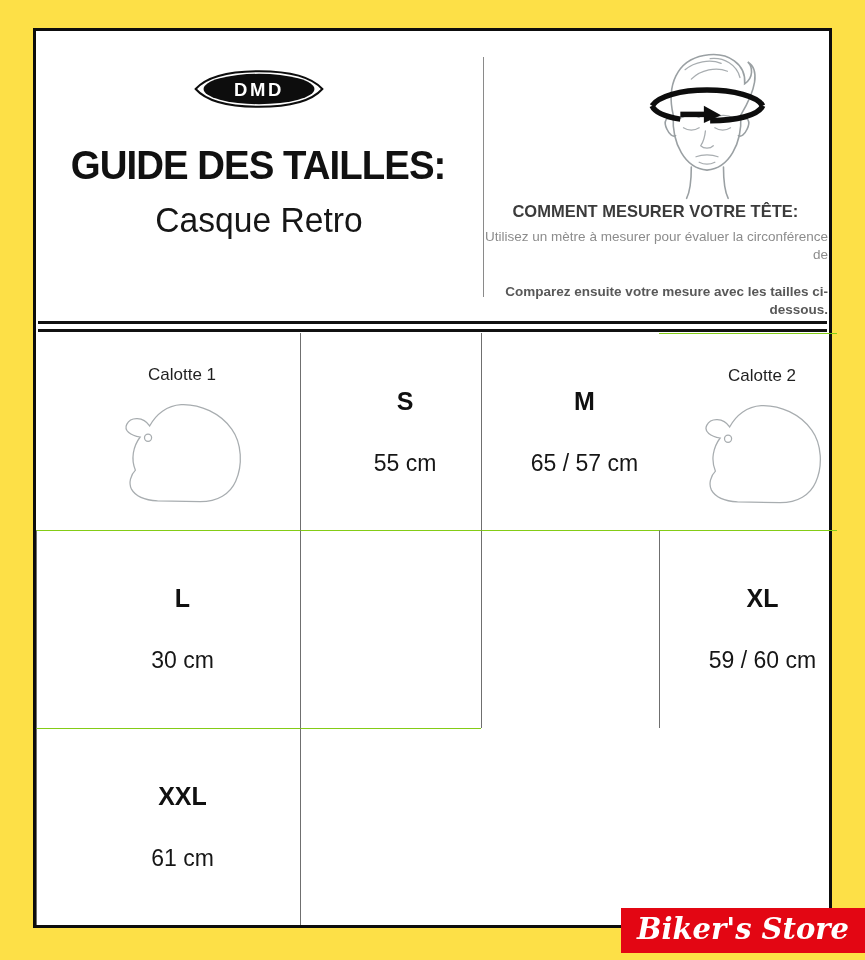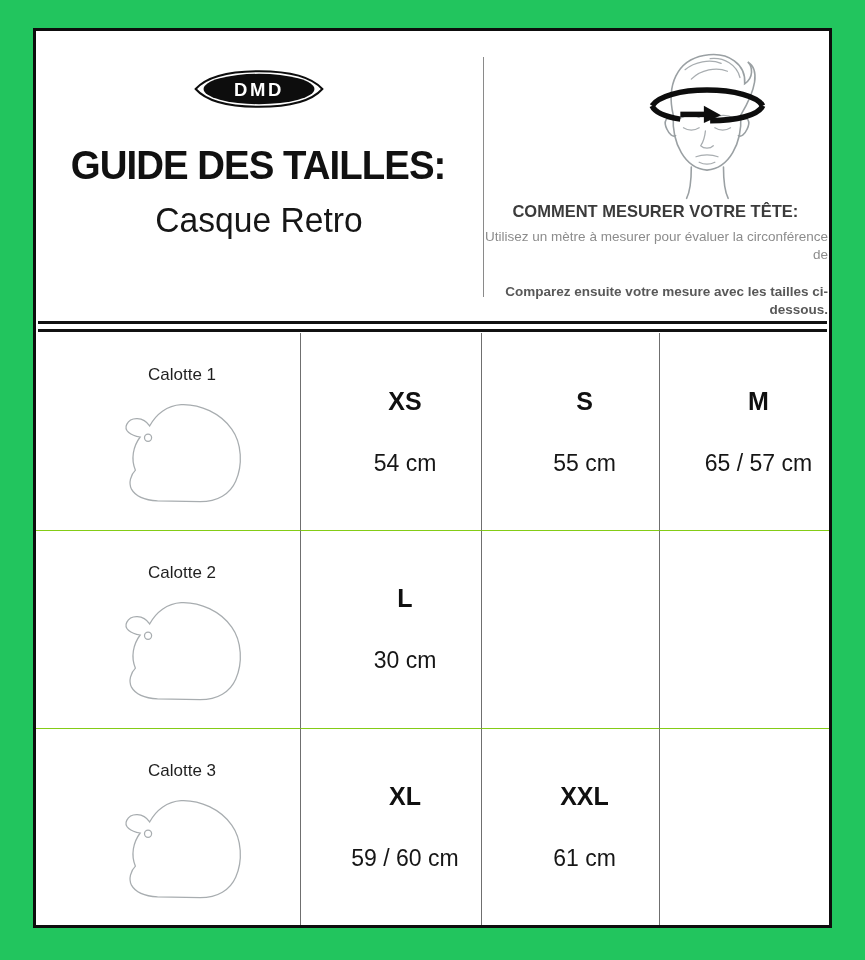--- a/index.html
+++ b/index.html
@@ -4,21 +4,21 @@
 <style>
   * { margin: 0; padding: 0; box-sizing: border-box; }
   html, body { background: #ffffff; }
   body {
     font-family: "Liberation Sans", sans-serif;
     color: #1a1a1a;
     width: 865px; height: 960px;
     position: relative;
     overflow: hidden;
   }
-  .canvas { position: absolute; inset: 0; width: 865px; height: 960px; background: #22c55e; }
+  .canvas { position: absolute; inset: 0; width: 865px; height: 960px; background: #fde047; }
 
   
   .page-frame {
     position: absolute;
     left: 33px; top: 28px;
     width: 799px; height: 900px;
     border: 3px solid #0d0d0d;
     background: #fff;
     display: flex; flex-direction: column;
   }
@@ -189,24 +189,20 @@
     <div class="size-table">
 
       <div class="cell shell-cell">
         <div class="shell-label">Calotte 1</div>
         <svg class="helmet-illustration" viewBox="0 0 190 150">
           <path class="sketch-thin" d="M54,42 C46,30 30,30 25,40 C21,48 30,54 42,56 C33,68 30,84 36,98 C30,104 27,114 31,122 C36,131 48,136 64,137 L118,138 C140,138 156,128 163,112 C172,92 171,64 158,46 C144,26 118,14 94,15 C76,16 62,27 54,42 Z"></path>
           <circle class="sketch-thin" cx="52" cy="57" r="4.5"></circle>
         </svg>
       </div>
       <div class="cell v-border">
-        <div class="size-label">XS</div>
-        <div class="size-measure">54 cm</div>
-      </div>
-      <div class="cell v-border">
         <div class="size-label">S</div>
         <div class="size-measure">55 cm</div>
       </div>
       <div class="cell v-border">
         <div class="size-label">M</div>
         <div class="size-measure">65 / 57 cm</div>
       </div>
 
       <div class="cell shell-cell h-border">
         <div class="shell-label">Calotte 2</div>
@@ -221,37 +217,33 @@
       </div>
       <div class="cell v-border h-border">
         <div class="size-label"></div>
         <div class="size-measure"></div>
       </div>
       <div class="cell v-border h-border">
         <div class="size-label"></div>
         <div class="size-measure"></div>
       </div>
 
-      <div class="cell shell-cell h-border">
-        <div class="shell-label">Calotte 3</div>
-        <svg class="helmet-illustration" viewBox="0 0 190 150">
-          <path class="sketch-thin" d="M54,42 C46,30 30,30 25,40 C21,48 30,54 42,56 C33,68 30,84 36,98 C30,104 27,114 31,122 C36,131 48,136 64,137 L118,138 C140,138 156,128 163,112 C172,92 171,64 158,46 C144,26 118,14 94,15 C76,16 62,27 54,42 Z"></path>
-          <circle class="sketch-thin" cx="52" cy="57" r="4.5"></circle>
-        </svg>
-      </div>
       <div class="cell v-border h-border">
         <div class="size-label">XL</div>
         <div class="size-measure">59 / 60 cm</div>
       </div>
       <div class="cell v-border h-border">
         <div class="size-label">XXL</div>
         <div class="size-measure">61 cm</div>
       </div>
       <div class="cell v-border h-border">
         <div class="size-label"></div>
         <div class="size-measure"></div>
       </div>
 
     </div>
   </div>
 
+  <div class="store-badge">
+    <span class="store-badge-text">Biker's Store</span>
+  </div>
 
 </div>
 
 </body></html>

